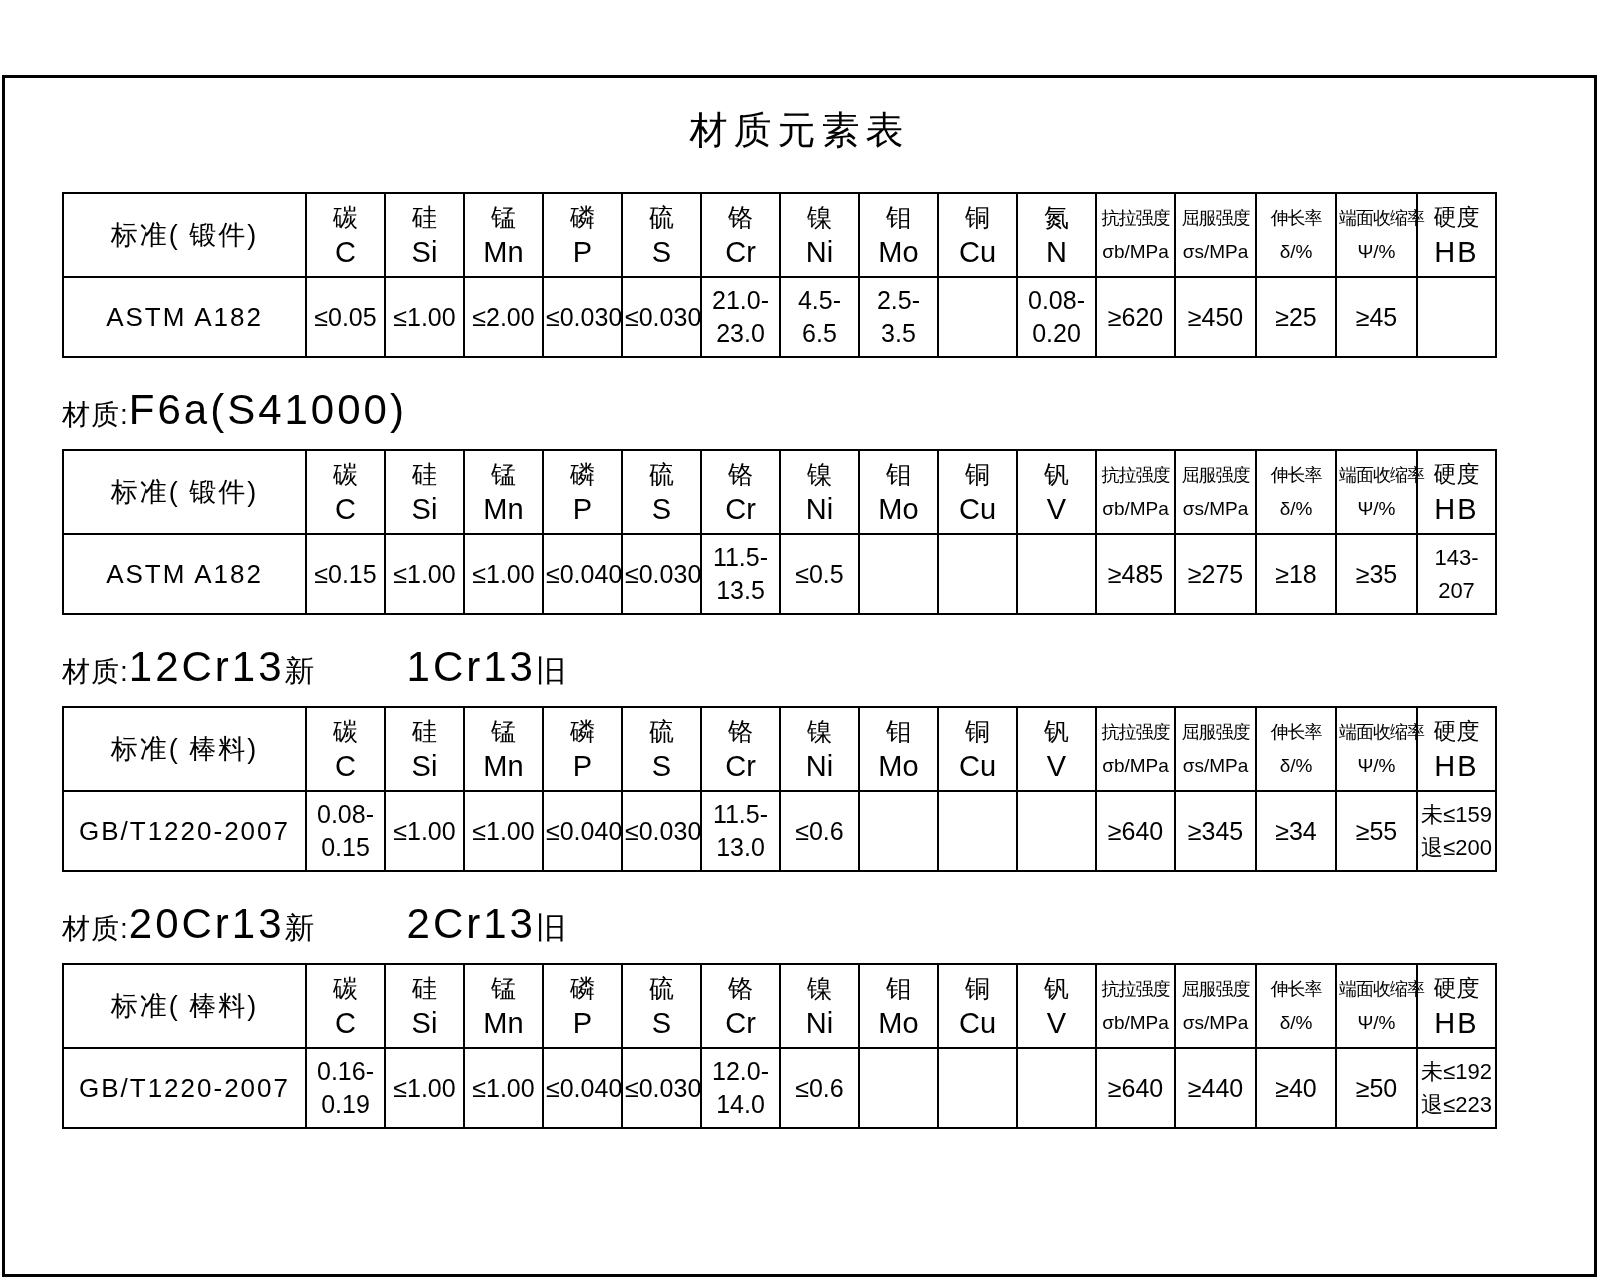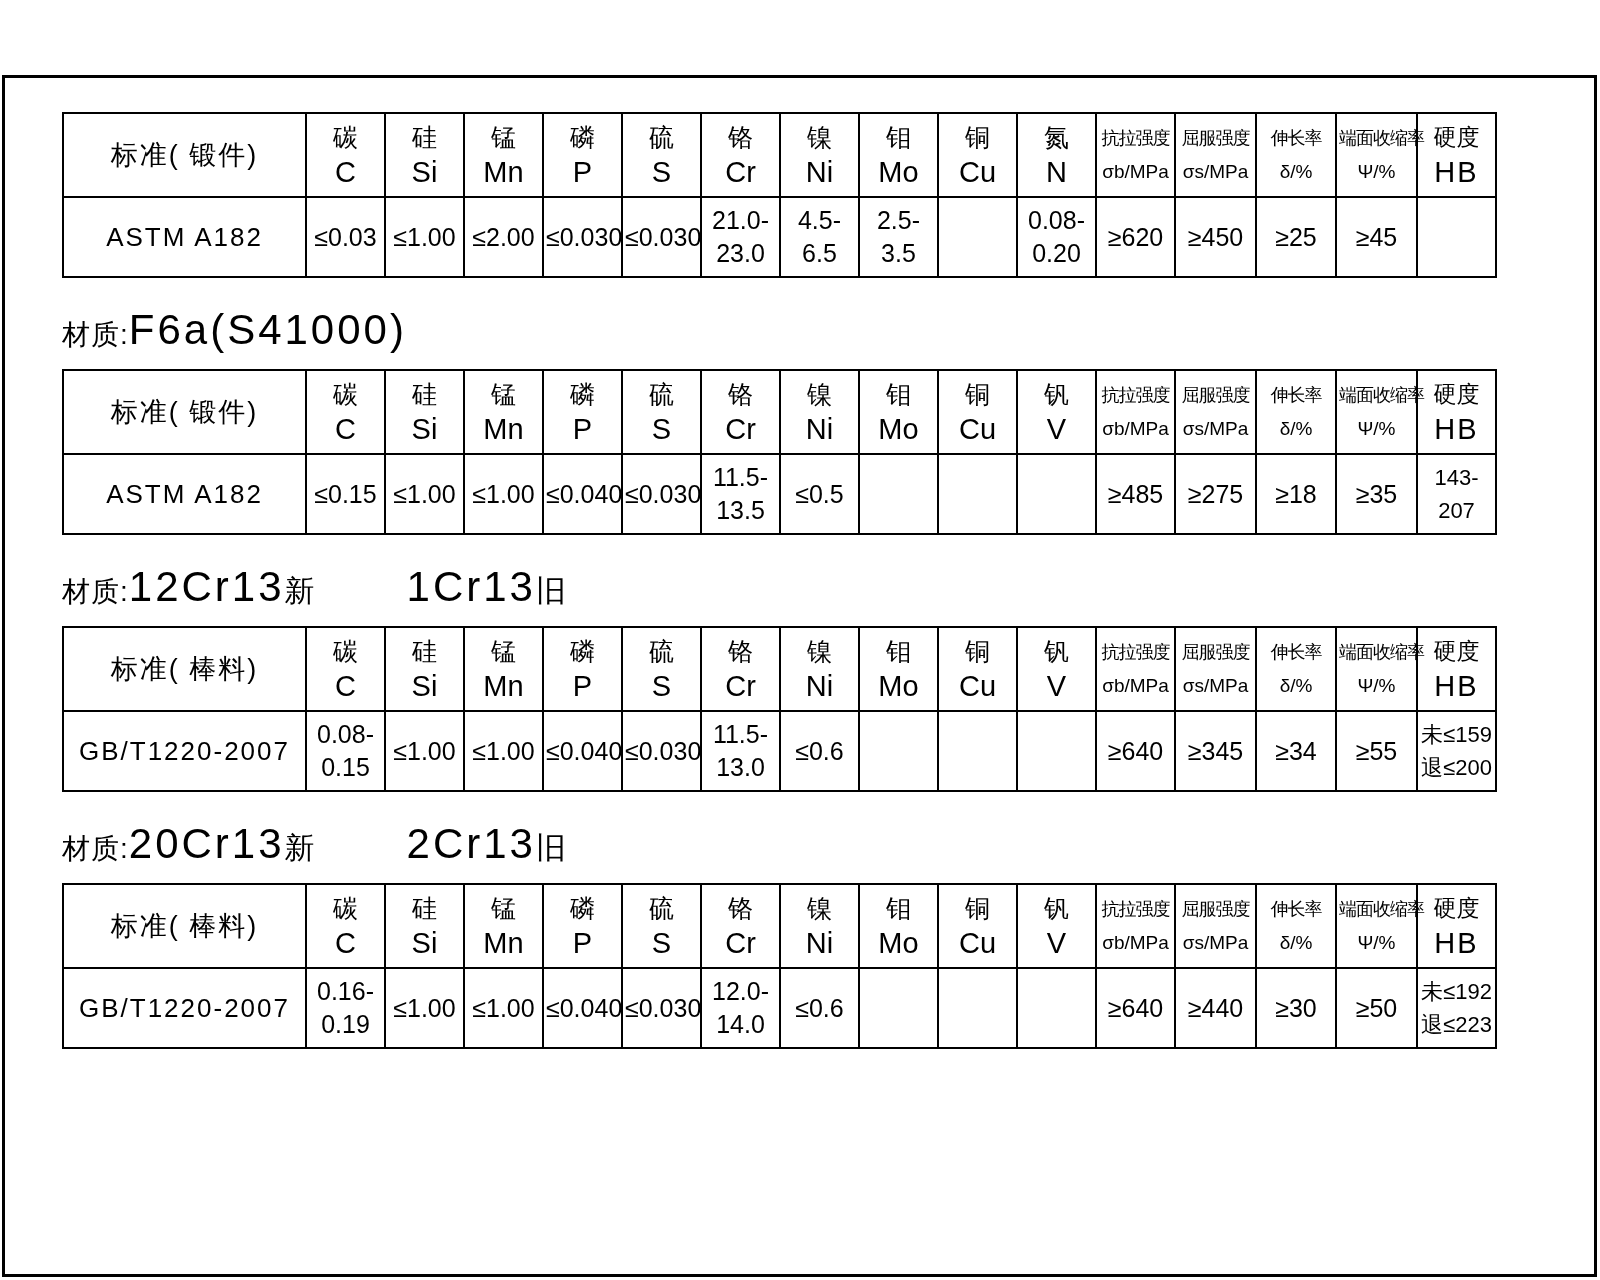--- a/index.html
+++ b/index.html
@@ -70,20 +70,21 @@
     font-size: 25px;
     line-height: 33px;
     white-space: pre-line;
   }
   .hb-td { font-size: 22px; letter-spacing: 0; }
 </style>
 </head>
 <body>
 
 <div class="frame">
+  <div class="page-title">材质元素表</div>
   <div id="tables-host">
   <section class="mat-section">
     <table class="mat-table">
       <colgroup>
         <col class="c-std">
             <col class="c-el">
             <col class="c-el">
             <col class="c-el">
             <col class="c-el">
             <col class="c-el">
@@ -157,21 +158,21 @@
             <div class="cn-s">端面收缩率</div>
             <div class="sym-s">Ψ/%</div>
           </th>
           <th class="mech-th hb-th">
             <div class="cn">硬度</div>
             <div class="sym">HB</div>
           </th>
         </tr>
         <tr class="data-row">
           <td class="std-td">ASTM A182</td>
-          <td class="val">≤0.03</td>
+          <td class="val">≤0.05</td>
           <td class="val">≤1.00</td>
           <td class="val">≤2.00</td>
           <td class="val">≤0.030</td>
           <td class="val">≤0.030</td>
           <td class="val">21.0-
 23.0</td>
           <td class="val">4.5-
 6.5</td>
           <td class="val">2.5-
 3.5</td>
@@ -507,21 +508,21 @@
           <td class="val">≤0.040</td>
           <td class="val">≤0.030</td>
           <td class="val">12.0-
 14.0</td>
           <td class="val">≤0.6</td>
           <td class="val"></td>
           <td class="val"></td>
           <td class="val"></td>
           <td class="val">≥640</td>
           <td class="val">≥440</td>
-          <td class="val">≥30</td>
+          <td class="val">≥40</td>
           <td class="val">≥50</td>
           <td class="val hb-td">未≤192
 退≤223</td>
         </tr>
       </tbody>
     </table>
   </section>
 </div>
 </div>
 

